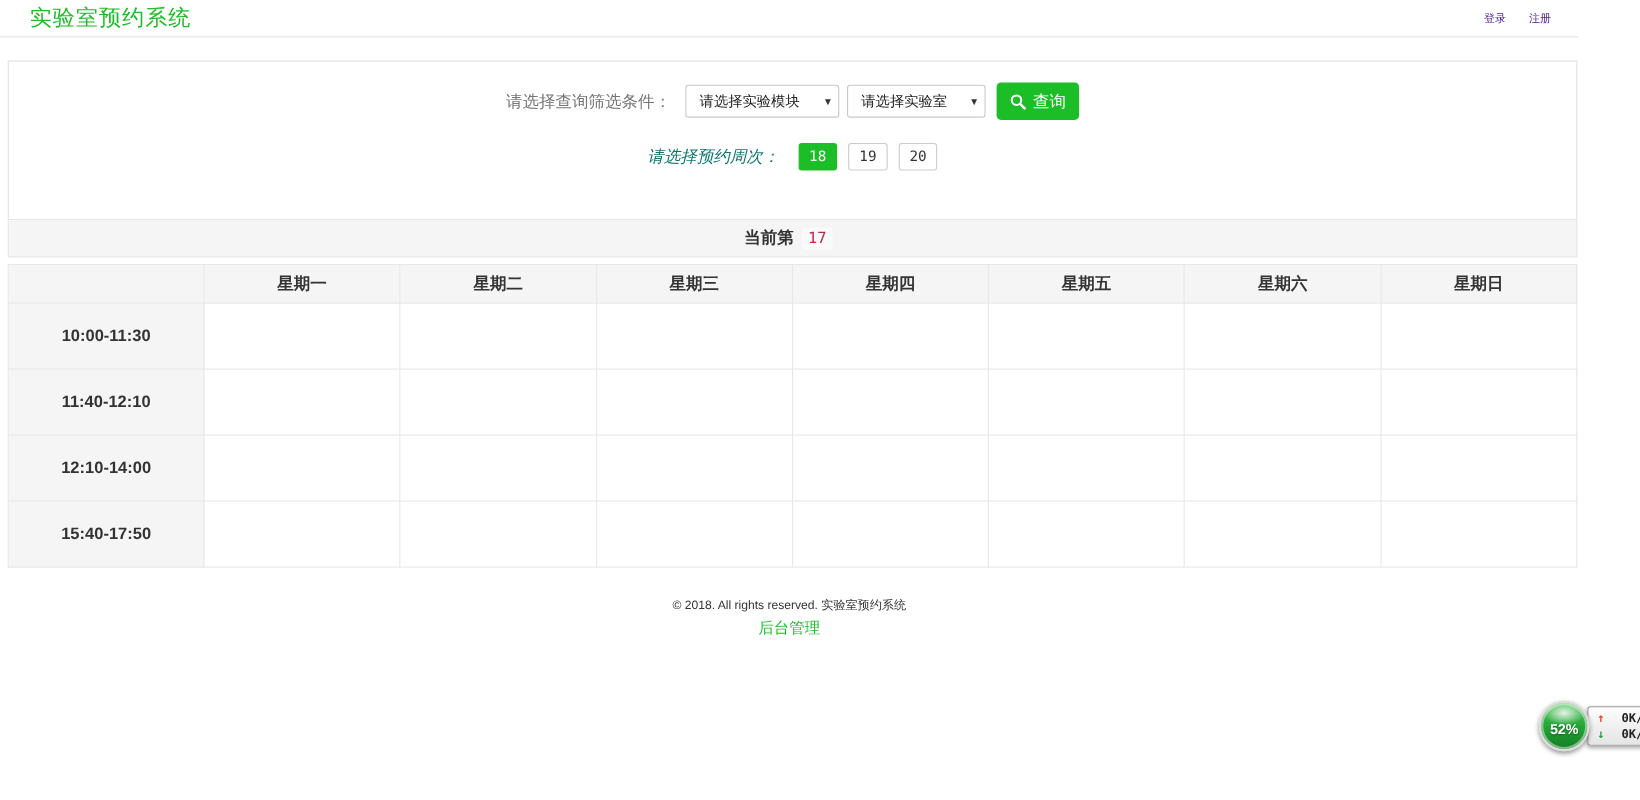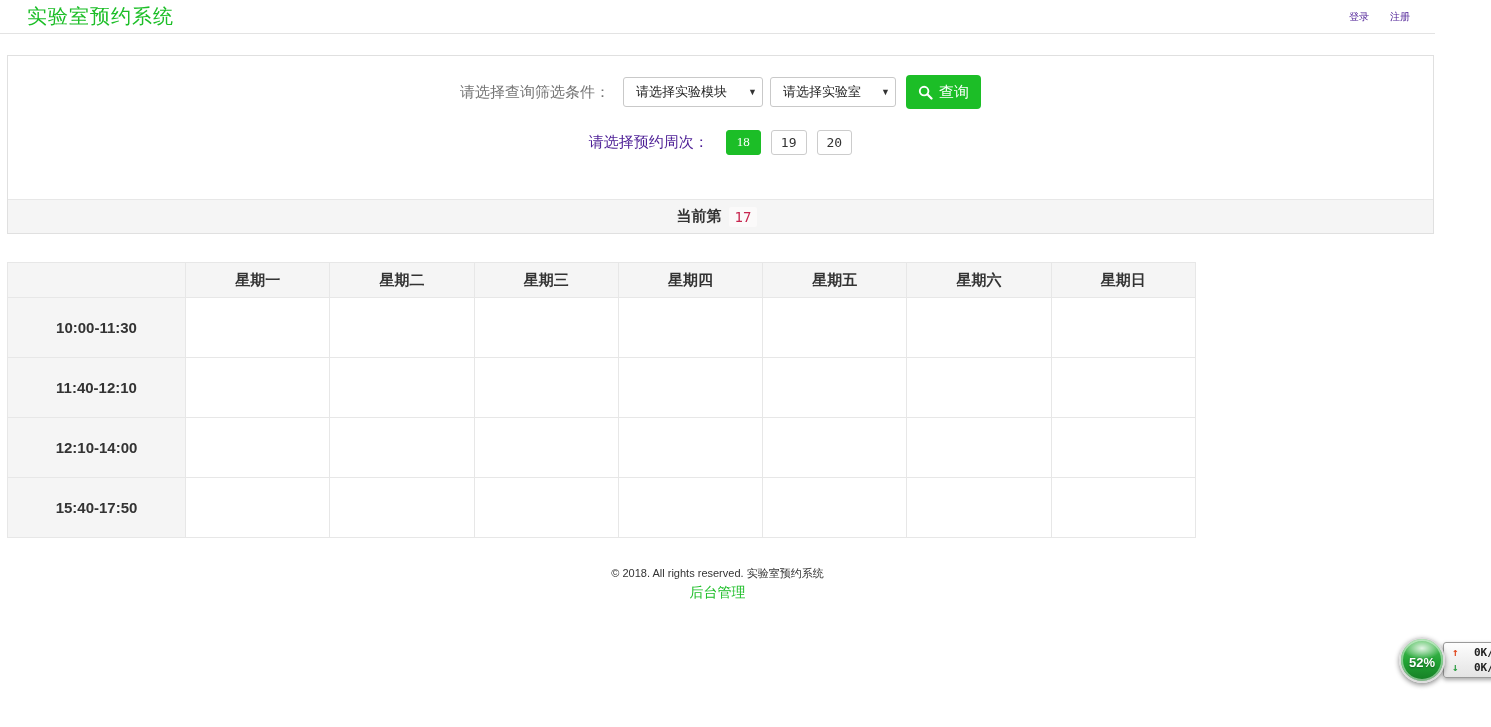--- a/index.html
+++ b/index.html
@@ -49,44 +49,44 @@
   .search-btn {
     margin-left: 10px; width: 75px; height: 34px; border: none;
     border-radius: 4px; background: #1cbe27; color: #fff; font-size: 15px;
     display: inline-flex; align-items: center; justify-content: center;
     gap: 6px; cursor: pointer; font-family: inherit;
   }
   .filter-row2 {
     margin-top: 20px; height: 26px;
     display: flex; align-items: center; justify-content: center;
   }
-  .week-label { color: #4c1d95; font-size: 15px; margin-right: 17px; }
+  .week-label { color: #0f766e; font-size: 15px; margin-right: 17px; font-style: italic; }
   .week-buttons { display: flex; gap: 10px; }
   .week-btn {
     min-width: 35px; height: 25px; padding: 0 9px;
     border: 1px solid #ccc; border-radius: 3px; background: #fff;
     color: #333; font-size: 13px; cursor: pointer;
     font-family: "DejaVu Sans Mono", "Liberation Mono", monospace;
   }
-  .week-btn.selected { background: #1cbe27; border-color: #1cbe27; color: #fff; font-family: Liberation Serif, serif; }
+  .week-btn.selected { background: #1cbe27; border-color: #1cbe27; color: #fff; }
   .week-bar {
     margin-top: auto; height: 34px; background: #f5f5f5;
     border-top: 1px solid #e7e7e7;
     display: flex; align-items: center; justify-content: center;
     font-size: 15px; font-weight: bold; color: #333;
   }
   .week-code {
     font-family: "DejaVu Sans Mono", "Liberation Mono", monospace;
     font-size: 14px; font-weight: normal; color: #c7254e;
     background: #fbfafa; border-radius: 2px; padding: 2px 6px; margin: 0 7px;
   }
 
   
   .schedule {
-    margin: 28px 0 0 7px; width: 1189px;
+    margin: 6px 0 0 7px; width: 1427px;
     border-collapse: collapse; table-layout: fixed; border-radius: 18px;
   }
   .schedule th, .schedule td { border: 1px solid #e7e7e7; }
   .schedule thead th {
     height: 35px; background: #f5f5f5; font-size: 15px; font-weight: bold;
     text-align: center; color: #333;
   }
   .schedule col.time-col { width: 178px; }
   .schedule tbody th {
     background: #f5f5f5; font-size: 15px; font-weight: bold;

